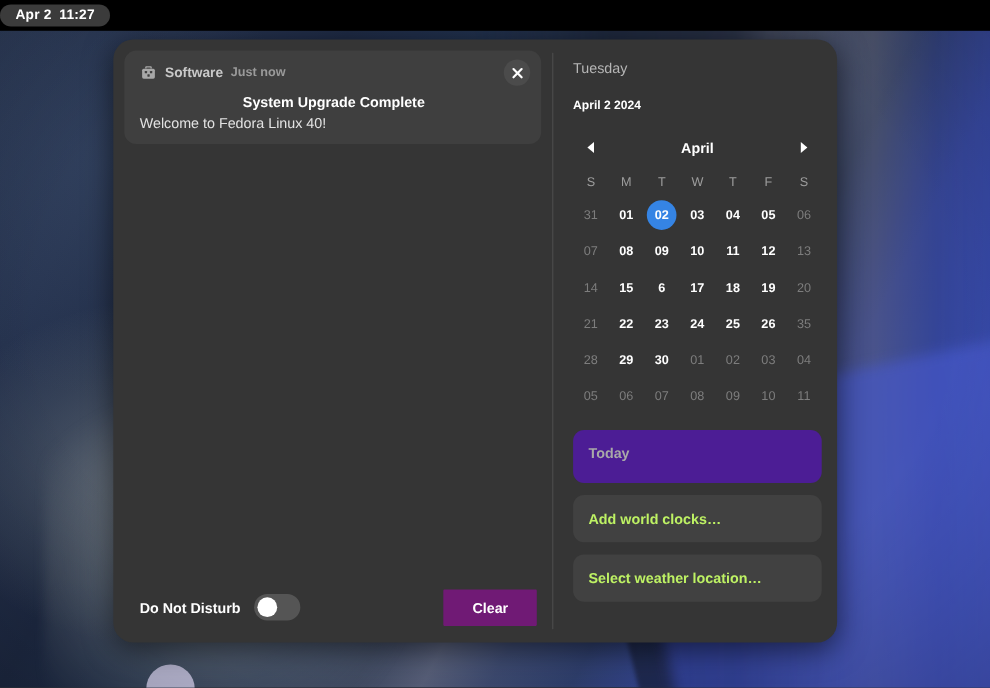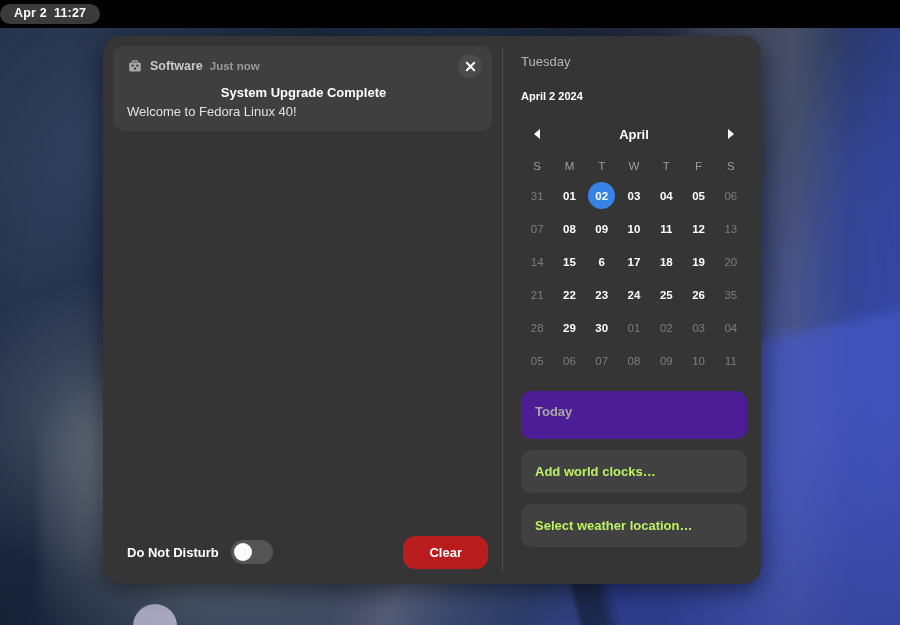--- a/index.html
+++ b/index.html
@@ -215,27 +215,27 @@
   }
   #dnd-knob {
     position: absolute;
     left: 3px; top: 3px;
     width: 18px; height: 18px;
     border-radius: 50%;
     background: #ffffff;
   }
   #clear-button {
     margin-left: auto;
-    background: #b91c1c;
+    background: #701a75;
     color: #ffffff;
     font-size: 13px;
     font-weight: bold;
     font-family: inherit;
     border: none;
-    border-radius: 12px;
+    border-radius: 1px;
     padding: 9px 26px;
     cursor: pointer;
   }
 
   
   #panel-divider {
     width: 1px;
     margin: 12px 0;
     background: #4d4d4d;
   }

